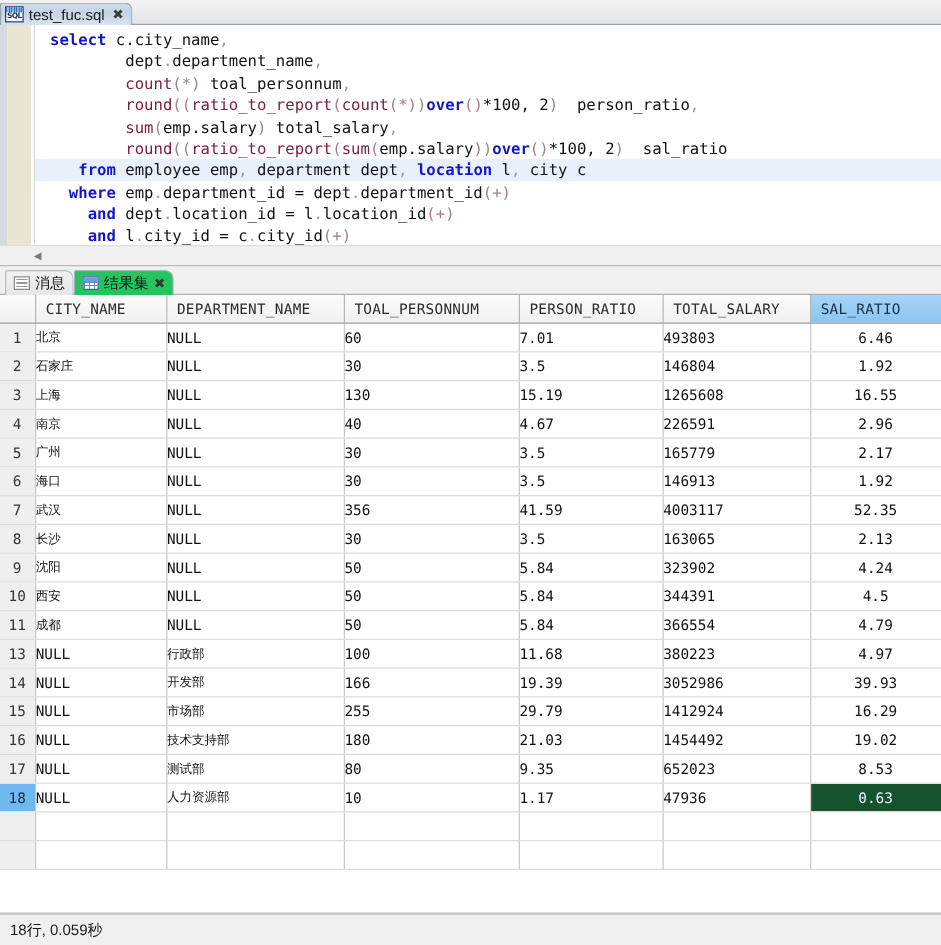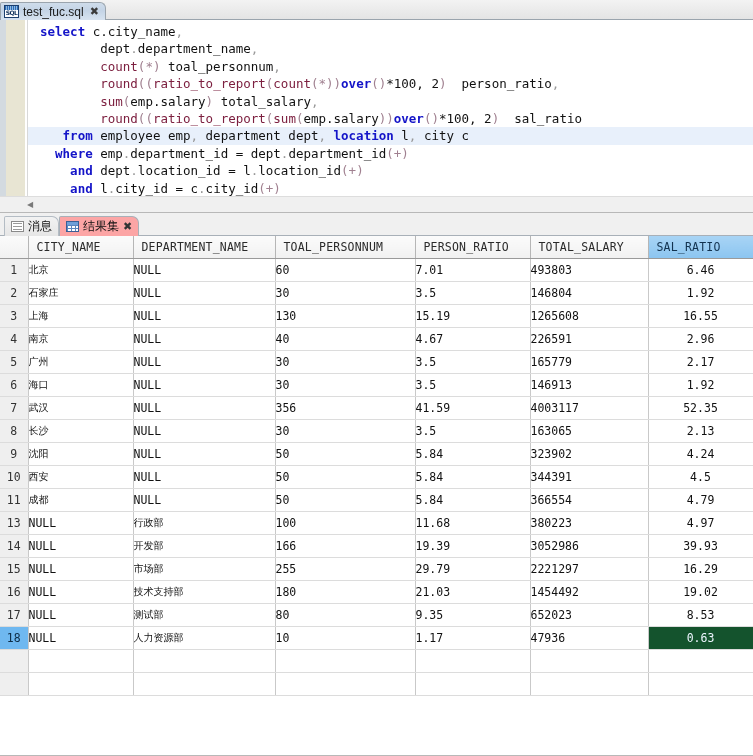--- a/index.html
+++ b/index.html
@@ -87,21 +87,21 @@
     border-bottom:1px solid #a8b0b8;
     display:flex;align-items:flex-end;padding-left:4px;flex:none;text-align:right;
   }
   .rtab{
     display:flex;align-items:center;gap:4px;height:20px;
     padding:0 6px;box-sizing:border-box;
     border:1px solid #b4bcc4;border-bottom:none;border-radius:2px 7px 0 0;
     position:relative;top:1px;
   }
   .rtab.inactive{background:linear-gradient(to bottom,#f2f2f2,#e6e6e6);}
-  .rtab.active{background:#fca5a5;border-color:#a8b0b8;margin-top:28px;}
+  .rtab.active{background:#22c55e;border-color:#a8b0b8;margin-top:28px;}
   .rtab-label{font-size:12px;color:#111;white-space:nowrap;}
   .rtab-close{font-size:11px;color:#333;font-family:"DejaVu Sans",sans-serif;line-height:1;}
   .ico-msg{
     width:13px;height:11px;flex:none;background:#fff;border:1px solid #8a8a8a;
     box-sizing:border-box;display:block;position:relative;
   }
   .ico-msg::after{
     content:"";position:absolute;left:1px;right:1px;top:1px;bottom:1px;
     background:repeating-linear-gradient(to bottom,#9a9a9a 0 1px,#fff 1px 3px);
   }
@@ -347,21 +347,21 @@
             <td class="c4 mono">19.39</td>
             <td class="c5 mono">3052986</td>
             <td class="c6 mono">39.93</td>
           </tr>
           <tr>
             <td class="rn rn-col">15</td>
             <td class="c1 mono">NULL</td>
             <td class="c2 txt">市场部</td>
             <td class="c3 mono">255</td>
             <td class="c4 mono">29.79</td>
-            <td class="c5 mono">2221297</td>
+            <td class="c5 mono">1412924</td>
             <td class="c6 mono">16.29</td>
           </tr>
           <tr>
             <td class="rn rn-col">16</td>
             <td class="c1 mono">NULL</td>
             <td class="c2 txt">技术支持部</td>
             <td class="c3 mono">180</td>
             <td class="c4 mono">21.03</td>
             <td class="c5 mono">1454492</td>
             <td class="c6 mono">19.02</td>
@@ -399,13 +399,16 @@
             <td class="c2"></td>
             <td class="c3"></td>
             <td class="c4"></td>
             <td class="c5"></td>
             <td class="c6"></td>
           </tr>
         </tbody>
     </table>
   </div>
 
+  <div class="statusbar">
+    <span class="status-text">18行, 0.059秒</span>
+  </div>
 </div>
 
 </body></html>

